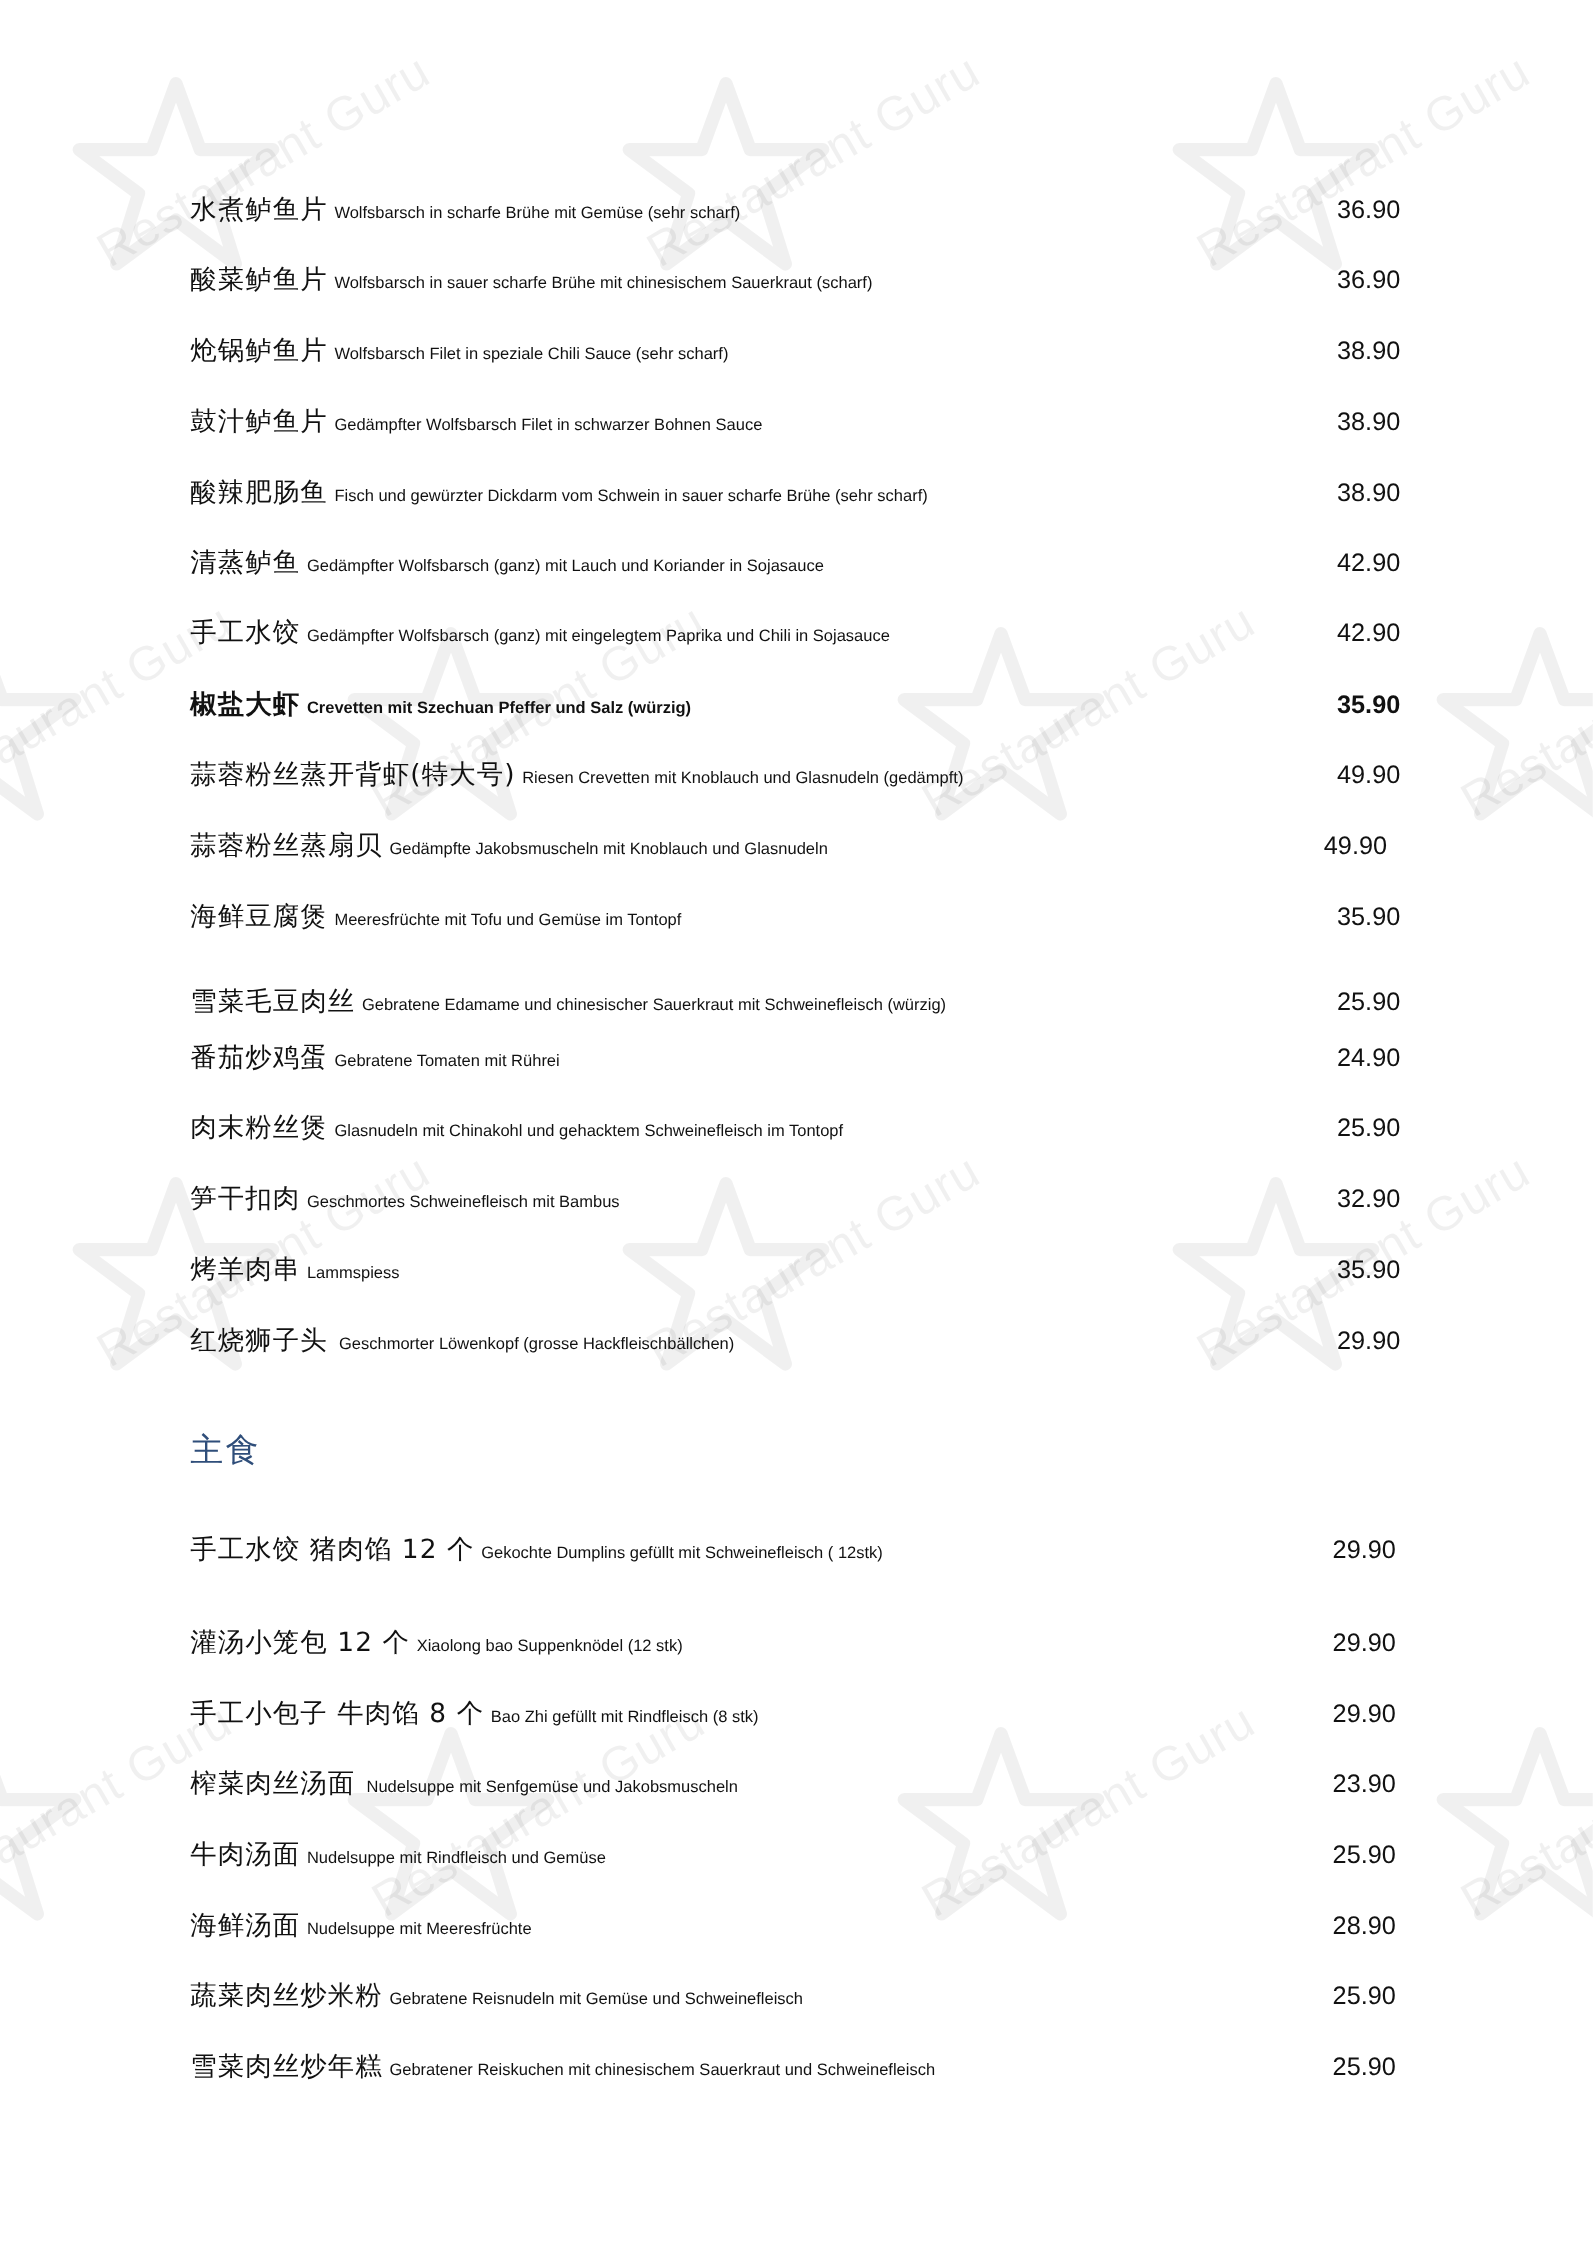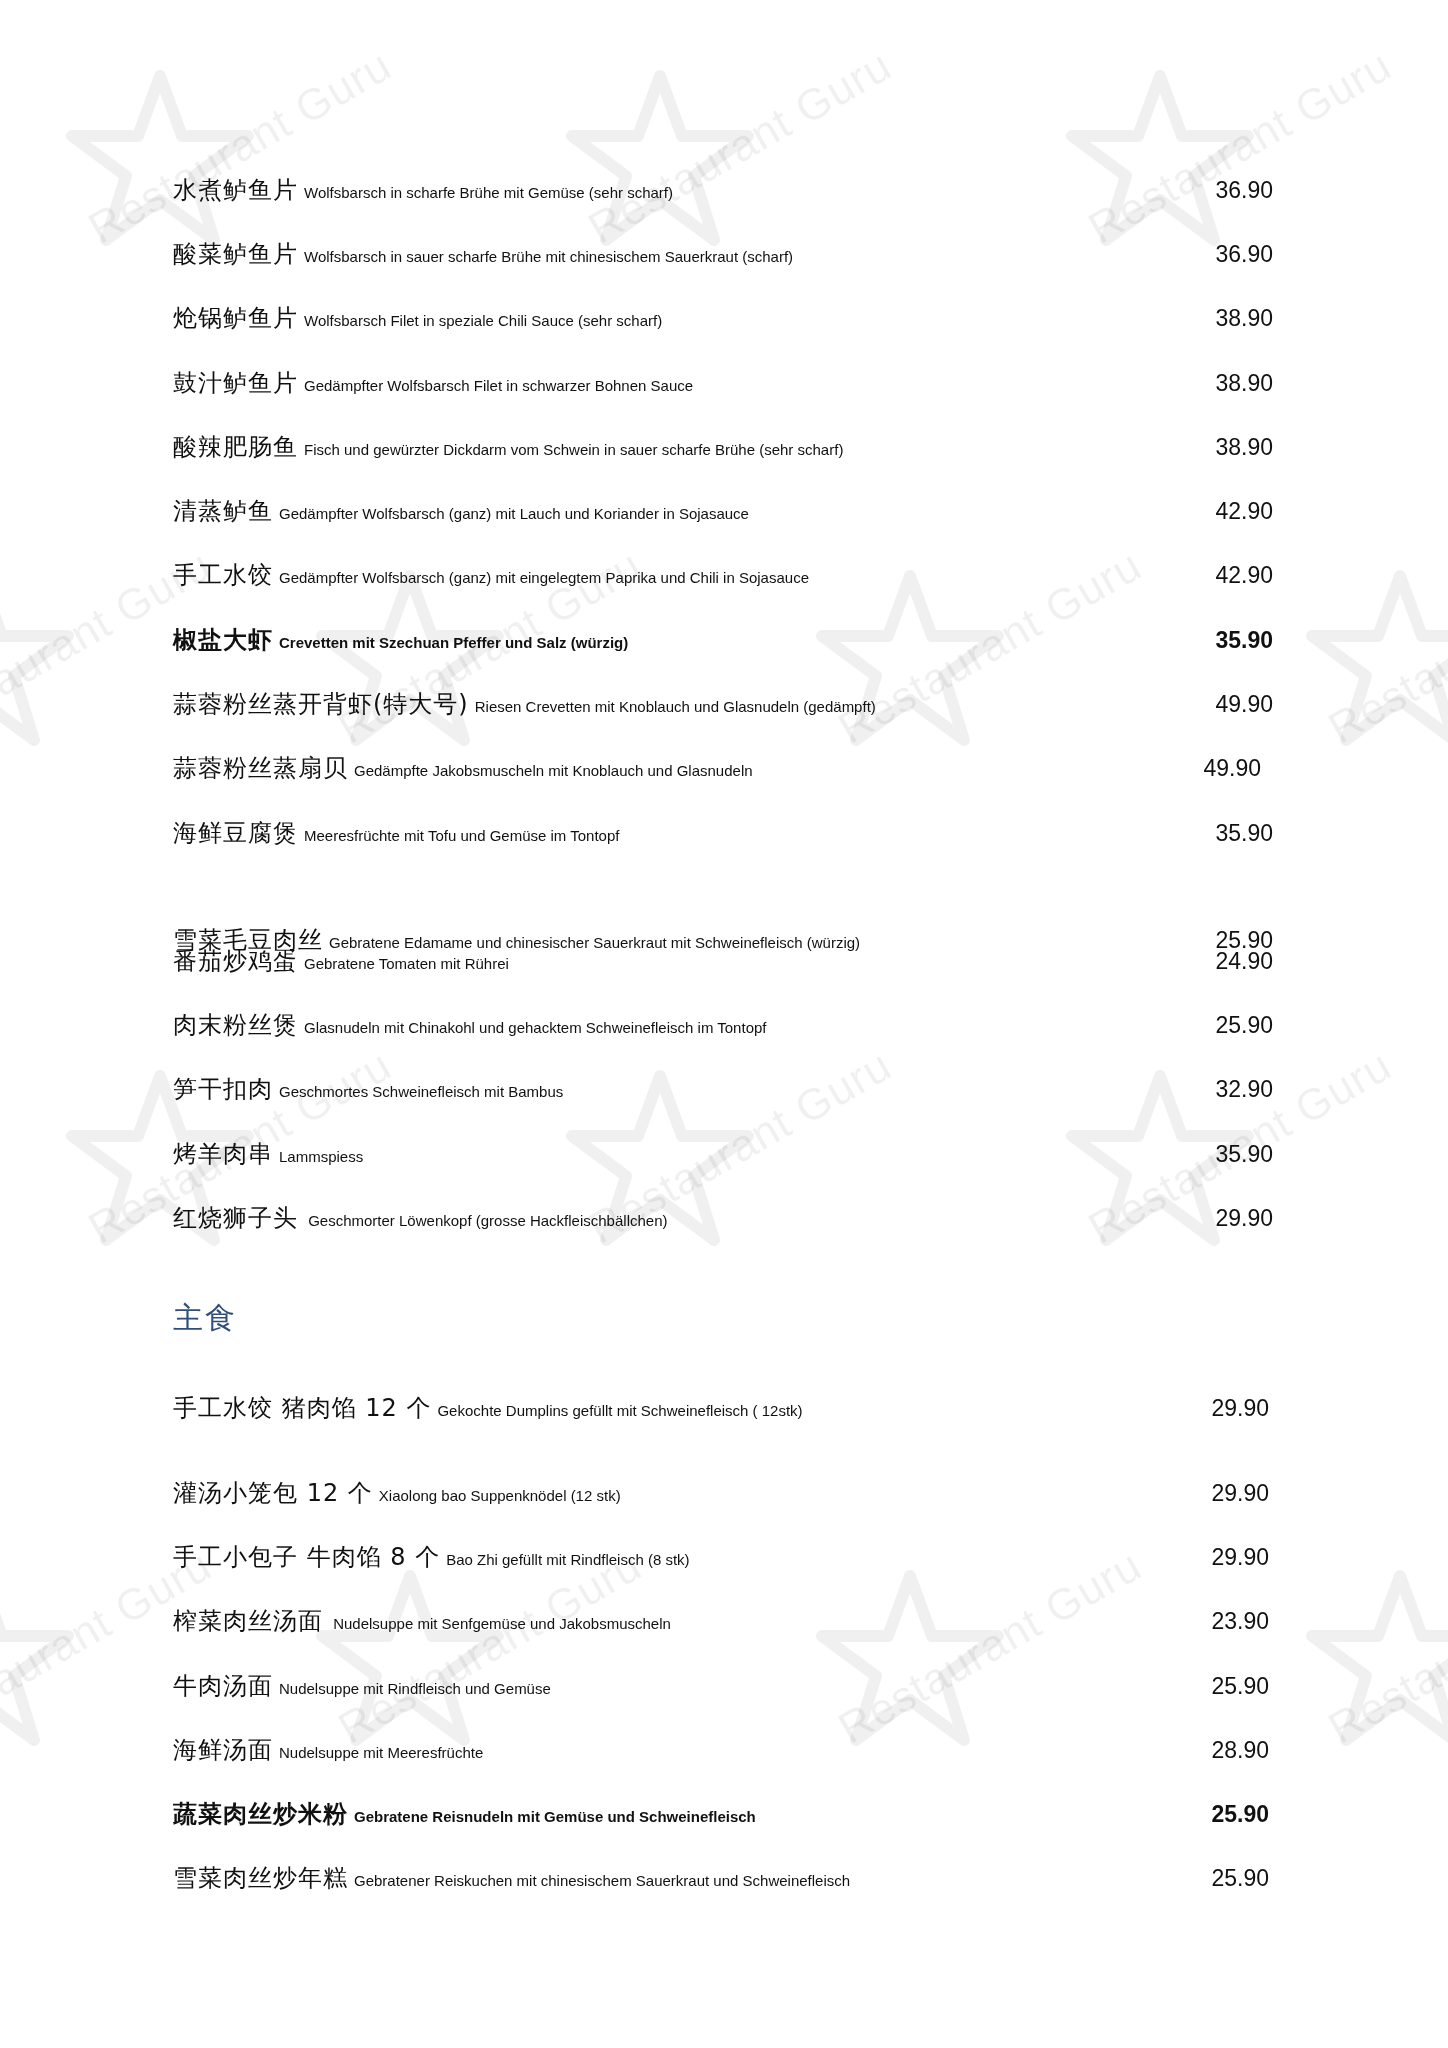--- a/index.html
+++ b/index.html
@@ -213,21 +213,21 @@
       <span class="price">49.90</span>
     </div>
     <div class="menu-row" style="top:748px;">
       <span class="cn">蒜蓉粉丝蒸扇贝</span><span class="de">Gedämpfte Jakobsmuscheln mit Knoblauch und Glasnudeln</span>
       <span class="price" style="right:12px;">49.90</span>
     </div>
     <div class="menu-row" style="top:813px;">
       <span class="cn">海鲜豆腐煲</span><span class="de">Meeresfrüchte mit Tofu und Gemüse im Tontopf</span>
       <span class="price">35.90</span>
     </div>
-    <div class="menu-row" style="top:920px;">
+    <div class="menu-row" style="top:890px;">
       <span class="cn">雪菜毛豆肉丝</span><span class="de">Gebratene Edamame und chinesischer Sauerkraut mit Schweinefleisch (würzig)</span>
       <span class="price">25.90</span>
     </div>
     <div class="menu-row" style="top:941px;">
       <span class="cn">番茄炒鸡蛋</span><span class="de">Gebratene Tomaten mit Rührei</span>
       <span class="price">24.90</span>
     </div>
     <div class="menu-row" style="top:1005px;">
       <span class="cn">肉末粉丝煲</span><span class="de">Glasnudeln mit Chinakohl und gehacktem Schweinefleisch im Tontopf</span>
       <span class="price">25.90</span>
@@ -266,21 +266,21 @@
       <span class="price" style="right:4px;">23.90</span>
     </div>
     <div class="menu-row" style="top:1666px;">
       <span class="cn">牛肉汤面</span><span class="de">Nudelsuppe mit Rindfleisch und Gemüse</span>
       <span class="price" style="right:4px;">25.90</span>
     </div>
     <div class="menu-row" style="top:1730px;">
       <span class="cn">海鲜汤面</span><span class="de">Nudelsuppe mit Meeresfrüchte</span>
       <span class="price" style="right:4px;">28.90</span>
     </div>
-    <div class="menu-row" style="top:1794px;font-weight:bold;">
+    <div class="menu-row" style="top:1794px;">
       <span class="cn">蔬菜肉丝炒米粉</span><span class="de">Gebratene Reisnudeln mit Gemüse und Schweinefleisch</span>
       <span class="price" style="right:4px;">25.90</span>
     </div>
     <div class="menu-row" style="top:1858px;">
       <span class="cn">雪菜肉丝炒年糕</span><span class="de">Gebratener Reiskuchen mit chinesischem Sauerkraut und Schweinefleisch</span>
       <span class="price" style="right:4px;">25.90</span>
     </div>
   </div>
 
 </div>

